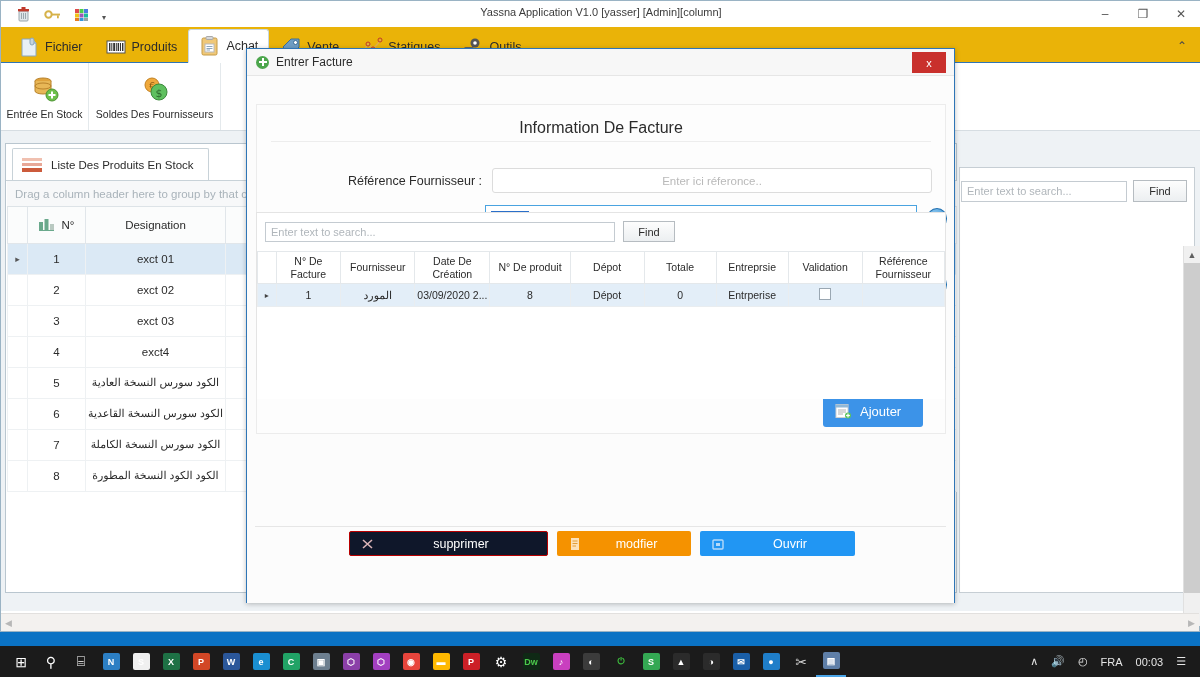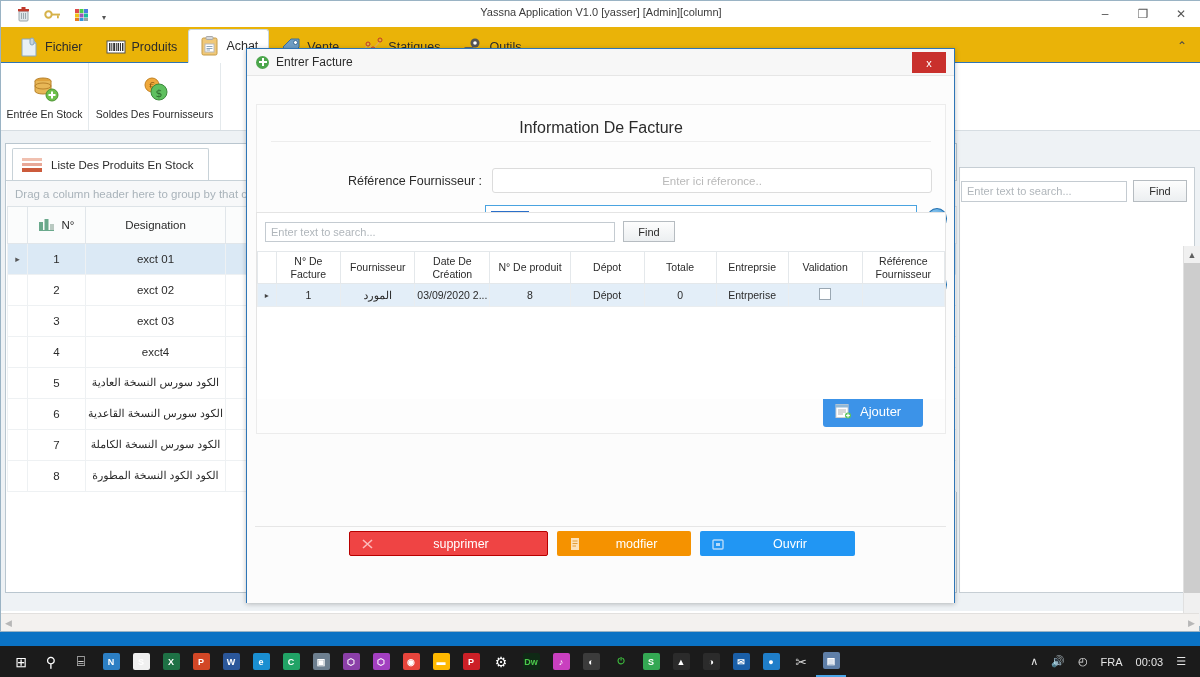--- a/index.html
+++ b/index.html
@@ -397,21 +397,21 @@
   }
   .fbtn {
     height: 25px;
     display: flex; align-items: center;
     color: #fff; font-size: 12.5px;
     border-radius: 2px;
     position: relative;
   }
   .fbtn .lbl { flex: 1; text-align: center; }
   .fbtn .ico { width: 16px; height: 14px; margin-left: 10px; position: relative; opacity: .85;}
-  .fbtn.del { width: 199px; background: #ef4444; border: 1px solid #b80000; }
+  .fbtn.del { width: 199px; background: #0f172a; border: 1px solid #b80000; }
   .fbtn.mod { width: 134px; background: #f59200; }
   .fbtn.open { width: 155px; background: #2196f3; }
 
   
   .watermark {
     position: absolute; left: 205px; top: 262px;
     font-size: 40px; font-weight: bold;
     letter-spacing: -1px;
     z-index: 30;
     pointer-events: none;

